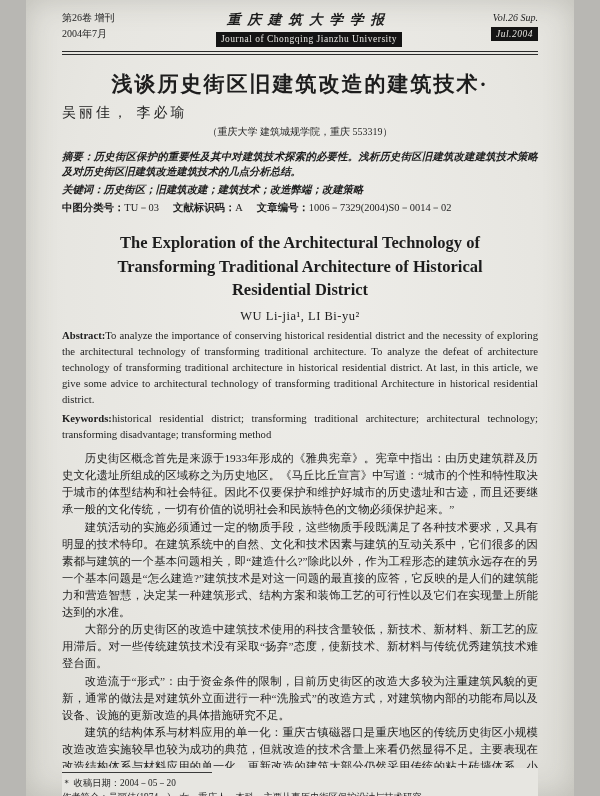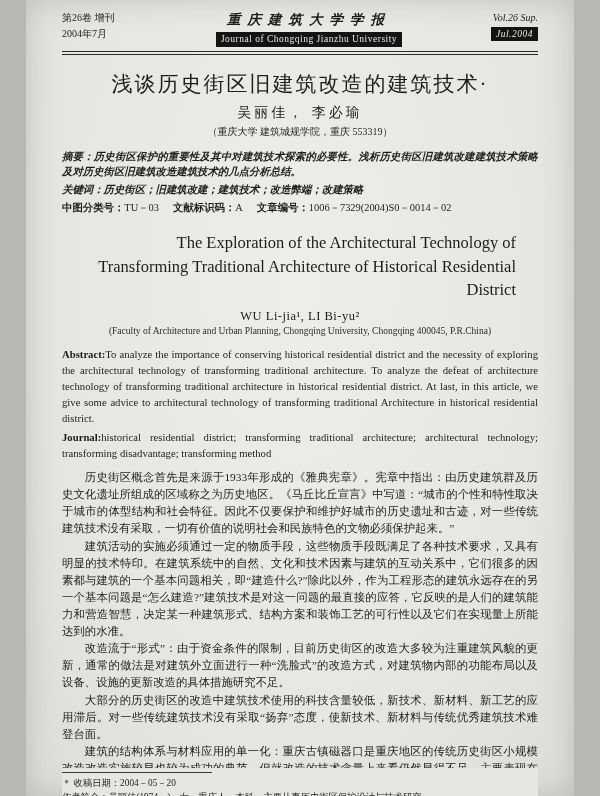--- a/index.html
+++ b/index.html
@@ -17,31 +17,31 @@
   .header{display:flex;justify-content:space-between;align-items:flex-start;
     font-size:10px;line-height:1.55;padding-bottom:4px;border-bottom:1.5px solid #2b2b2b;}
   .h-left{width:110px;text-align:left;}
   .h-center{flex:1;text-align:center;}
   .h-right{width:92px;text-align:right;font-style:italic;}
   .journal-cn{font-size:13.5px;font-weight:bold;font-style:italic;letter-spacing:7px;white-space:nowrap;}
   .invert{display:inline-block;background:#141414;color:#e9e8e3;padding:0 5px;font-size:9.5px;letter-spacing:.5px;}
   .rule2{height:1px;background:#2b2b2b;margin-top:2px;}
 
   
-  .title-cn{text-align:center;font-size:21px;font-weight:400;letter-spacing:2px;margin:15px 0 6px;}
-  .authors-cn{text-align:center;font-size:14px;letter-spacing:3px;margin:4px 0 3px;}
+  .title-cn{text-align:center;font-size:21px;font-weight:700;letter-spacing:2px;margin:15px 0 6px;}
+  .authors-cn{font-size:14px;letter-spacing:3px;margin:4px 0 3px;}
   .affil-cn{text-align:center;font-size:10px;margin:0 0 10px;color:#2a2a2a;}
   .meta{font-size:10.4px;line-height:1.5;margin:2px 0;text-align:justify;font-style:italic;font-weight:600;}
   .meta .lbl{font-style:italic;font-weight:800;}
   .clc{font-size:10.4px;margin:4px 0 0;}
   .clc b{font-weight:800;font-family:Liberation Mono, monospace;}
   .clc .gap{margin-left:14px;}
 
   
-  .title-en{text-align:right;font-size:16.5px;font-weight:400;margin:16px 22px 8px;line-height:1.4;}
+  .title-en{text-align:center;font-size:16.5px;font-weight:700;margin:16px 22px 8px;line-height:1.4;}
   .authors-en{text-align:center;font-size:12.5px;margin:2px 0;letter-spacing:.5px;}
   .affil-en{text-align:center;font-size:9.5px;margin:2px 0 10px;color:#2a2a2a;}
   .abs-en{font-size:10.7px;line-height:1.5;margin:3px 0;text-align:justify;}
   .abs-en b{font-weight:700;}
 
   
   .body-cn{margin-top:8px;}
   .body-cn p{font-size:11.4px;line-height:1.5;text-indent:2em;margin:0;text-align:justify;}
 
   
@@ -75,30 +75,29 @@
     <div class="authors-cn">吴丽佳，  李必瑜</div>
     <div class="affil-cn">（重庆大学  建筑城规学院，重庆  553319）</div>
 
     <p class="meta"><b class="lbl">摘要：</b><span>历史街区保护的重要性及其中对建筑技术探索的必要性。浅析历史街区旧建筑改建建筑技术策略及对历史街区旧建筑改造建筑技术的几点分析总结。</span></p>
     <p class="meta"><b class="lbl">关键词：</b><span>历史街区；旧建筑改建；建筑技术；改造弊端；改建策略</span></p>
 
     <p class="clc"><b>中图分类号：</b><span>TU－03</span><b class="gap">文献标识码：</b><span>A</span><b class="gap">文章编号：</b><span>1006－7329(2004)S0－0014－02</span></p>
 
     <h2 class="title-en">The Exploration of the Architectural Technology of Transforming Traditional Architecture of Historical Residential District</h2>
     <div class="authors-en">WU Li-jia¹,  LI Bi-yu²</div>
-    <div class="affil-en">(Faculty of Architecture and Urban Planning, Chongqing University, Chongqing 400045, P.R.China)</div>
 
     <p class="abs-en"><b>Abstract:</b><span>To analyze the importance of conserving historical residential district and the necessity of exploring the architectural technology of transforming traditional architecture. To analyze the defeat of architecture technology of transforming traditional architecture in historical residential district. At last, in this article, we give some advice to architectural technology of transforming traditional Architecture in historical residential district.</span></p>
-    <p class="abs-en"><b>Journal:</b><span>historical residential district; transforming traditional architecture; architectural technology; transforming disadvantage; transforming method</span></p>
+    <p class="abs-en"><b>Keywords:</b><span>historical residential district; transforming traditional architecture; architectural technology; transforming disadvantage; transforming method</span></p>
 
     <div class="body-cn">
-      <p>历史街区概念首先是来源于1933年形成的《雅典宪章》。宪章中指出：由历史建筑群及历史文化遗址所组成的区域称之为历史地区。《马丘比丘宣言》中写道：“城市的个性和特性取决于城市的体型结构和社会特征。因此不仅要保护和维护好城市的历史遗址和古迹，对一些传统建筑技术没有采取，一切有价值的说明社会和民族特色的文物必须保护起来。”</p>
+      <p>历史街区概念首先是来源于1933年形成的《雅典宪章》。宪章中指出：由历史建筑群及历史文化遗址所组成的区域称之为历史地区。《马丘比丘宣言》中写道：“城市的个性和特性取决于城市的体型结构和社会特征。因此不仅要保护和维护好城市的历史遗址和古迹，而且还要继承一般的文化传统，一切有价值的说明社会和民族特色的文物必须保护起来。”</p>
       <p>建筑活动的实施必须通过一定的物质手段，这些物质手段既满足了各种技术要求，又具有明显的技术特印。在建筑系统中的自然、文化和技术因素与建筑的互动关系中，它们很多的因素都与建筑的一个基本问题相关，即“建造什么?”除此以外，作为工程形态的建筑永远存在的另一个基本问题是“怎么建造?”建筑技术是对这一问题的最直接的应答，它反映的是人们的建筑能力和营造智慧，决定某一种建筑形式、结构方案和装饰工艺的可行性以及它们在实现量上所能达到的水准。</p>
+      <p>大部分的历史街区的改造中建筑技术使用的科技含量较低，新技术、新材料、新工艺的应用滞后。对一些传统建筑技术没有采取“扬弃”态度，使新技术、新材料与传统优秀建筑技术难登台面。</p>
       <p>改造流于“形式”：由于资金条件的限制，目前历史街区的改造大多较为注重建筑风貌的更新，通常的做法是对建筑外立面进行一种“洗脸式”的改造方式，对建筑物内部的功能布局以及设备、设施的更新改造的具体措施研究不足。</p>
-      <p>大部分的历史街区的改造中建筑技术使用的科技含量较低，新技术、新材料、新工艺的应用滞后。对一些传统建筑技术没有采取“扬弃”态度，使新技术、新材料与传统优秀建筑技术难登台面。</p>
       <p>建筑的结构体系与材料应用的单一化：重庆古镇磁器口是重庆地区的传统历史街区小规模改造改造实施较早也较为成功的典范，但就改造的技术含量上来看仍然显得不足。主要表现在改造结构体系与材料应用的单一化。更新改造的建筑大部分仍然采用传统的粘土砖墙体系，小部分采用了钢筋</p>
     </div>
   </div>
 
   <div class="footnote">
     <div class="fn-rule"></div>
     <div>＊  收稿日期：2004－05－20</div>
     <div>作者简介：吴丽佳(1974－)，女，重庆人，本科，主要从事历史街区保护设计与技术研究。</div>
   </div>
 </div>

